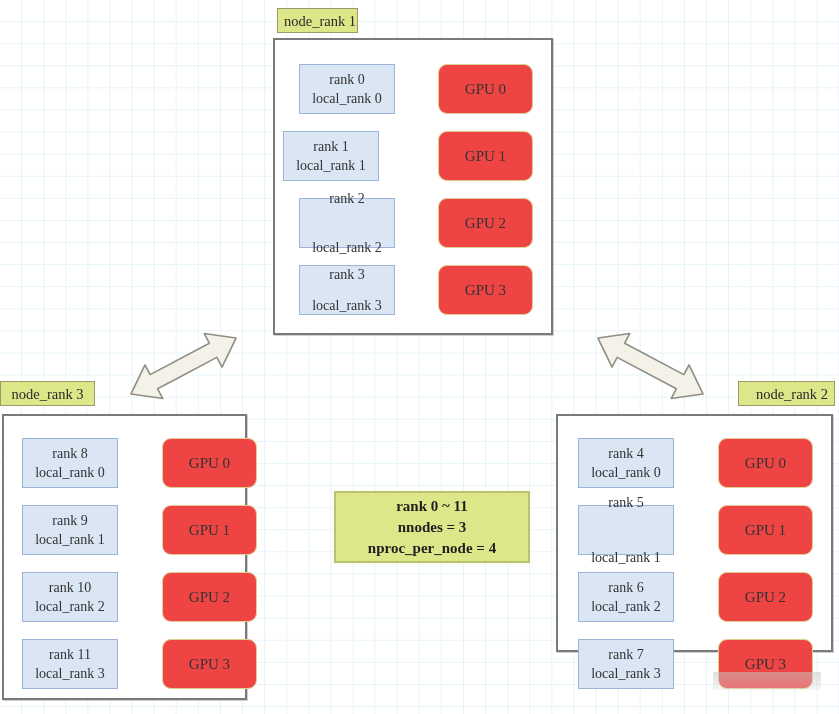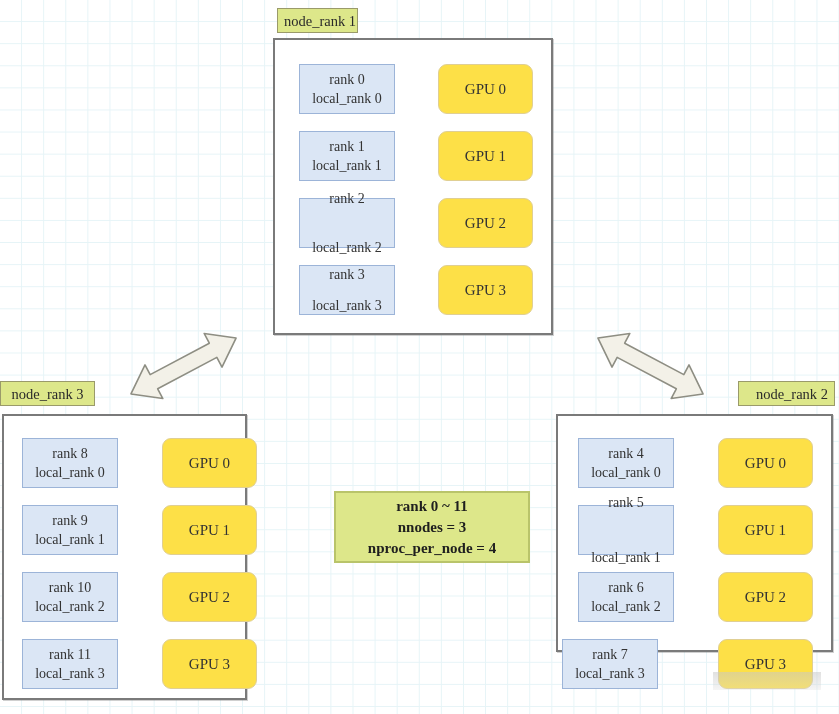--- a/index.html
+++ b/index.html
@@ -67,21 +67,21 @@
     line-height: 19px;
   }
   .rank-box .l1 { display:block; }
   .rank-box .l2 { display:block; }
 
   
   .gpu-box {
     position: absolute;
     width: 95px;
     height: 50px;
-    background: #fde047;
+    background: #ef4444;
     border: 1px solid #e0cf93;
     border-radius: 9px;
     box-sizing: border-box;
     display: flex;
     align-items: center;
     justify-content: center;
     color: #333333;
     font-size: 15px;
   }
 
@@ -129,21 +129,21 @@
 <div id="canvas">
 
   <div class="node-label" style="left:277px; top:8px; width:81px; height:25px;">node_rank 1</div>
 
   <div class="node-box" style="left:273px; top:38px; width:280px; height:297px;">
 
     <div class="rank-box" style="left:24px; top:24px;">
       <span class="l1">rank 0</span>
       <span class="l2">local_rank 0</span>
     </div>
-    <div class="rank-box" style="left:24px; top:91px;">
+    <div class="rank-box" style="left:8px; top:91px;">
       <span class="l1">rank 1</span>
       <span class="l2">local_rank 1</span>
     </div>
     <div class="rank-box" style="left:24px; top:158px;gap:30px;">
       <span class="l1">rank 2</span>
       <span class="l2">local_rank 2</span>
     </div>
     <div class="rank-box" style="left:24px; top:225px;gap:12px;">
       <span class="l1">rank 3</span>
       <span class="l2">local_rank 3</span>
@@ -191,21 +191,21 @@
       <span class="l2">local_rank 0</span>
     </div>
     <div class="rank-box" style="left:20px; top:89px;gap:36px;">
       <span class="l1">rank 5</span>
       <span class="l2">local_rank 1</span>
     </div>
     <div class="rank-box" style="left:20px; top:156px;">
       <span class="l1">rank 6</span>
       <span class="l2">local_rank 2</span>
     </div>
-    <div class="rank-box" style="left:4px; top:223px;">
+    <div class="rank-box" style="left:20px; top:223px;">
       <span class="l1">rank 7</span>
       <span class="l2">local_rank 3</span>
     </div>
 
     <div class="gpu-box" style="left:160px; top:22px;">GPU 0</div>
     <div class="gpu-box" style="left:160px; top:89px;">GPU 1</div>
     <div class="gpu-box" style="left:160px; top:156px;">GPU 2</div>
     <div class="gpu-box" style="left:160px; top:223px;">GPU 3</div>
   </div>
 

